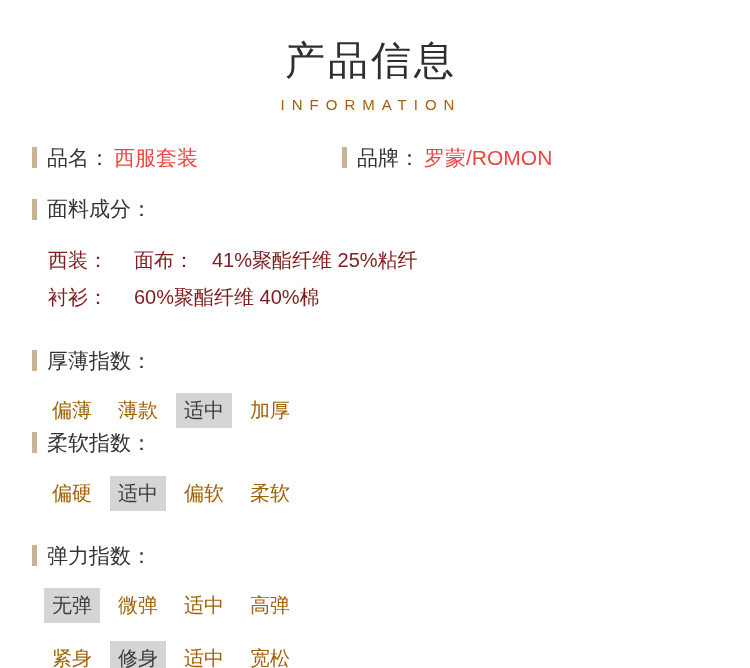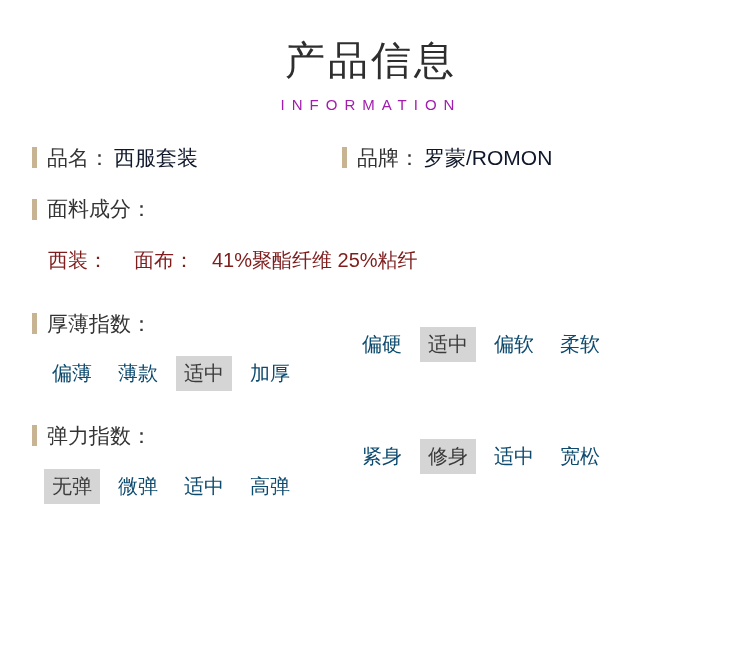--- a/index.html
+++ b/index.html
@@ -33,21 +33,21 @@
     letter-spacing: 3px;
     color: #2e2e2e;
     font-weight: normal;
     line-height: 1.2;
     margin: 0;
   }
   .subtitle {
     margin-top: 12px;
     font-size: 15px;
     letter-spacing: 7px;
-    color: #a21caf;
+    color: #a16207;
     font-weight: normal;
   }
 
   
   .content {
     margin-top: 30px;
     padding: 0 30px 0 32px;
   }
 
   .row {
@@ -74,21 +74,21 @@
     display: inline-block;
     width: 5px;
     height: 21px;
     background: #c8b393;
     margin-right: 10px;
     flex: none;
   }
   .barlabel .txt { white-space: nowrap; }
   .barlabel .val {
     margin-left: 4px;
-    color: #0f172a;
+    color: #ef4444;
   }
 
   .line-gap { height: 22px; }
 
   
   .fabric {
     margin-top: 18px;
     padding-left: 16px;
     font-size: 20px;
     color: #7f1d1d;
@@ -110,30 +110,31 @@
   .fabric-val {
     white-space: nowrap;
   }
   .fabric-indent {
     padding-left: 86px;
   }
 
   
   .index-block {
     margin-top: 30px;
+    flex-direction: column;
   }
   .options {
     margin-top: 18px;
     padding-left: 12px;
     display: flex;
     align-items: center;
   }
   .opt {
     font-size: 20px;
-    color: #0c4a6e;
+    color: #a16207;
     padding: 4px 8px;
     margin-right: 10px;
     white-space: nowrap;
   }
   .opt.active {
     background: #d5d5d5;
     color: #3b3b3b;
   }
 </style>
 </head>
@@ -171,36 +172,44 @@
       <span class="bar"></span>
       <span class="txt">面料成分：</span>
     </div>
 
     <div class="fabric">
       <div class="fabric-row">
         <span class="fabric-key">西装：</span>
         <span class="fabric-sub">面布：</span>
         <span class="fabric-val">41%聚酯纤维 25%粘纤</span>
       </div>
+      <div class="fabric-row">
+        <span class="fabric-key">衬衫：</span>
+        <span class="fabric-val">60%聚酯纤维 40%棉</span>
+      </div>
     </div>
 
     <div class="row index-block">
       <div class="col-left">
         <div class="barlabel">
           <span class="bar"></span>
           <span class="txt">厚薄指数：</span>
         </div>
         <div class="options">
           <span class="opt">偏薄</span>
           <span class="opt">薄款</span>
           <span class="opt active">适中</span>
           <span class="opt">加厚</span>
         </div>
       </div>
       <div class="col-right">
+        <div class="barlabel">
+          <span class="bar"></span>
+          <span class="txt">柔软指数：</span>
+        </div>
         <div class="options">
           <span class="opt">偏硬</span>
           <span class="opt active">适中</span>
           <span class="opt">偏软</span>
           <span class="opt">柔软</span>
         </div>
       </div>
     </div>
 
     <div class="row index-block">

